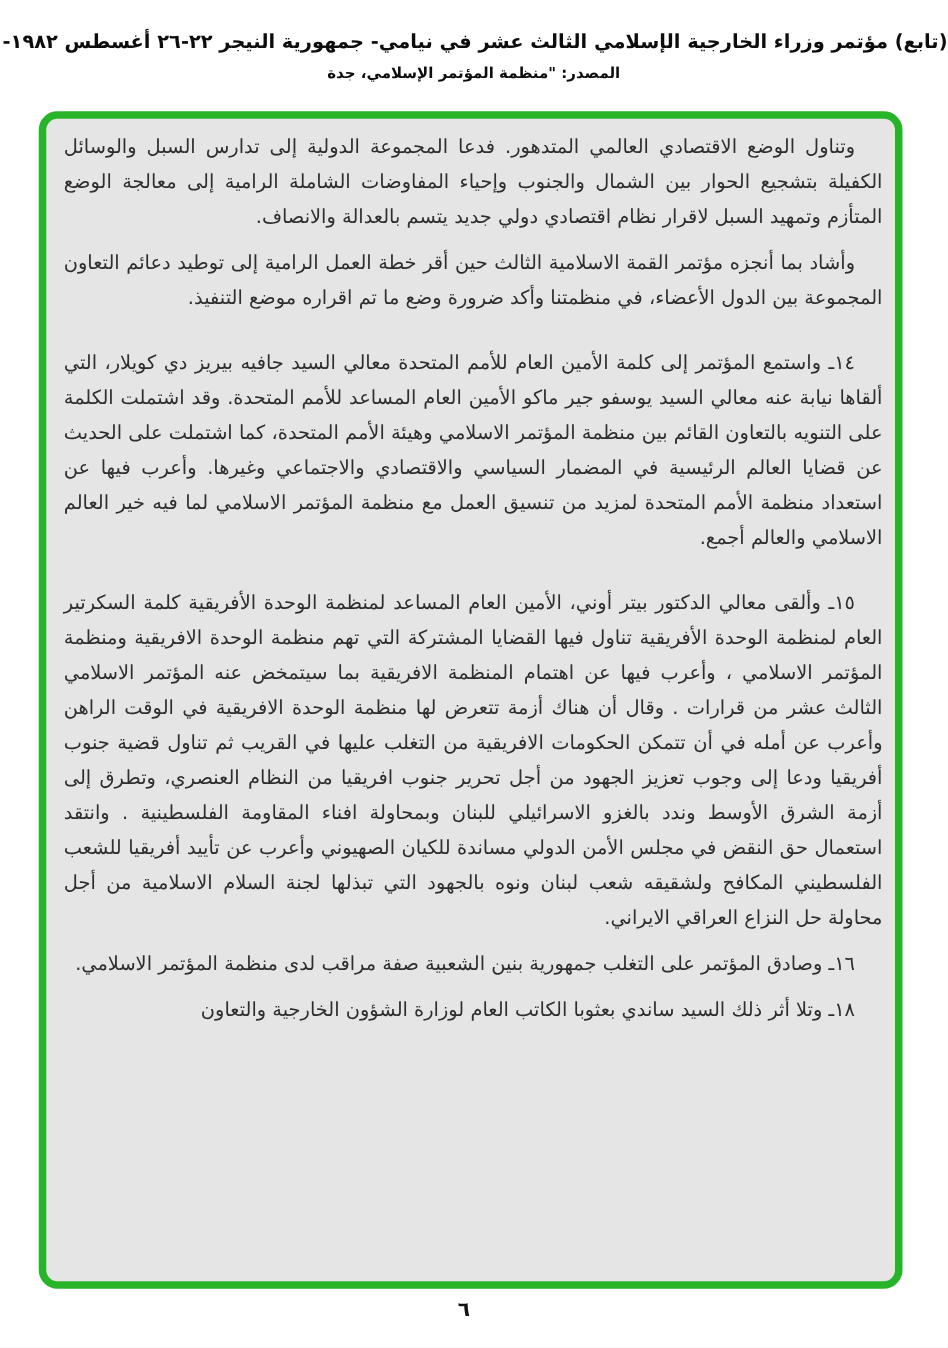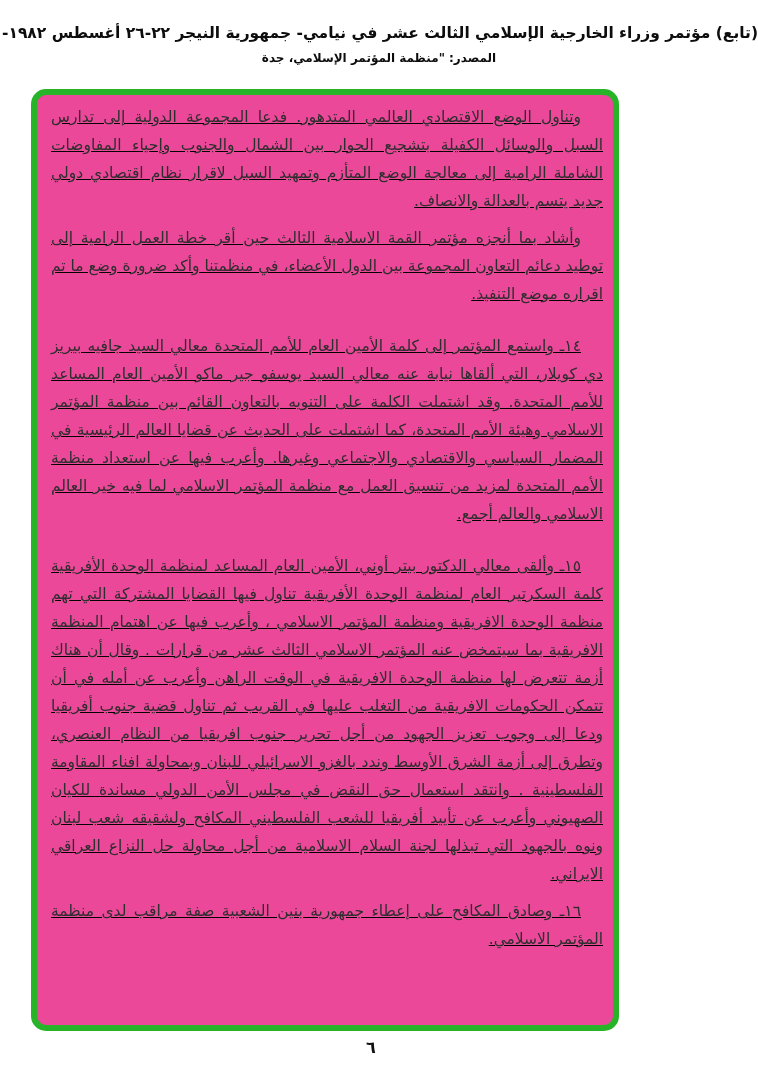--- a/index.html
+++ b/index.html
@@ -36,29 +36,28 @@
   .header .source {
     margin-top: 9px;
     font-size: 12px;
     font-weight: bold;
     color: #0d0d0d;
   }
   .frame {
     position: absolute;
     left: 31px;
     top: 89px;
-    width: 588px;
+    width: 691px;
     height: 942px;
     box-sizing: border-box;
     border: 6px solid #28b428;
     border-radius: 15px;
-    background: #ec4899;
+    background: #e5e5e5;
     padding: 8px 10px 10px 14px;
     overflow: hidden;
-    text-decoration: underline;
   }
   .frame p {
     margin: 0 0 9px 0;
     direction: rtl;
     text-align: justify;
     text-indent: 22px;
     font-size: 15.5px;
     line-height: 28px;
     color: #2e2e2e;
     font-weight: 500;
@@ -85,18 +84,19 @@
   <div class="header">
     <div class="title">(تابع) مؤتمر وزراء الخارجية الإسلامي الثالث عشر في نيامي- جمهورية النيجر ٢٢-٢٦ أغسطس ١٩٨٢- البيان الختامي</div>
     <div class="source">المصدر: "منظمة المؤتمر الإسلامي، جدة</div>
   </div>
 
   <div class="frame">
     <p>وتناول الوضع الاقتصادي العالمي المتدهور. فدعا المجموعة الدولية إلى تدارس السبل والوسائل الكفيلة بتشجيع الحوار بين الشمال والجنوب وإحياء المفاوضات الشاملة الرامية إلى معالجة الوضع المتأزم وتمهيد السبل لاقرار نظام اقتصادي دولي جديد يتسم بالعدالة والانصاف.</p>
     <p>وأشاد بما أنجزه مؤتمر القمة الاسلامية الثالث حين أقر خطة العمل الرامية إلى توطيد دعائم التعاون المجموعة بين الدول الأعضاء، في منظمتنا وأكد ضرورة وضع ما تم اقراره موضع التنفيذ.</p>
     <p class="sect">١٤ـ واستمع المؤتمر إلى كلمة الأمين العام للأمم المتحدة معالي السيد جافيه بيريز دي كويلار، التي ألقاها نيابة عنه معالي السيد يوسفو جير ماكو الأمين العام المساعد للأمم المتحدة. وقد اشتملت الكلمة على التنويه بالتعاون القائم بين منظمة المؤتمر الاسلامي وهيئة الأمم المتحدة، كما اشتملت على الحديث عن قضايا العالم الرئيسية في المضمار السياسي والاقتصادي والاجتماعي وغيرها. وأعرب فيها عن استعداد منظمة الأمم المتحدة لمزيد من تنسيق العمل مع منظمة المؤتمر الاسلامي لما فيه خير العالم الاسلامي والعالم أجمع.</p>
     <p class="sect">١٥ـ وألقى معالي الدكتور بيتر أوني، الأمين العام المساعد لمنظمة الوحدة الأفريقية كلمة السكرتير العام لمنظمة الوحدة الأفريقية تناول فيها القضايا المشتركة التي تهم منظمة الوحدة الافريقية ومنظمة المؤتمر الاسلامي ، وأعرب فيها عن اهتمام المنظمة الافريقية بما سيتمخض عنه المؤتمر الاسلامي الثالث عشر من قرارات . وقال أن هناك أزمة تتعرض لها منظمة الوحدة الافريقية في الوقت الراهن وأعرب عن أمله في أن تتمكن الحكومات الافريقية من التغلب عليها في القريب ثم تناول قضية جنوب أفريقيا ودعا إلى وجوب تعزيز الجهود من أجل تحرير جنوب افريقيا من النظام العنصري، وتطرق إلى أزمة الشرق الأوسط وندد بالغزو الاسرائيلي للبنان وبمحاولة افناء المقاومة الفلسطينية . وانتقد استعمال حق النقض في مجلس الأمن الدولي مساندة للكيان الصهيوني وأعرب عن تأييد أفريقيا للشعب الفلسطيني المكافح ولشقيقه شعب لبنان ونوه بالجهود التي تبذلها لجنة السلام الاسلامية من أجل محاولة حل النزاع العراقي الايراني.</p>
-    <p>١٦ـ وصادق المكافح على إعطاء جمهورية بنين الشعبية صفة مراقب لدى منظمة المؤتمر الاسلامي.</p>
+    <p>١٦ـ وصادق المؤتمر على التغلب جمهورية بنين الشعبية صفة مراقب لدى منظمة المؤتمر الاسلامي.</p>
+    <p>١٨ـ وتلا أثر ذلك السيد ساندي بعثوبا الكاتب العام لوزارة الشؤون الخارجية والتعاون</p>
   </div>
 
   <div class="page-number">٦</div>
 
 </div>
 
 </body></html>

